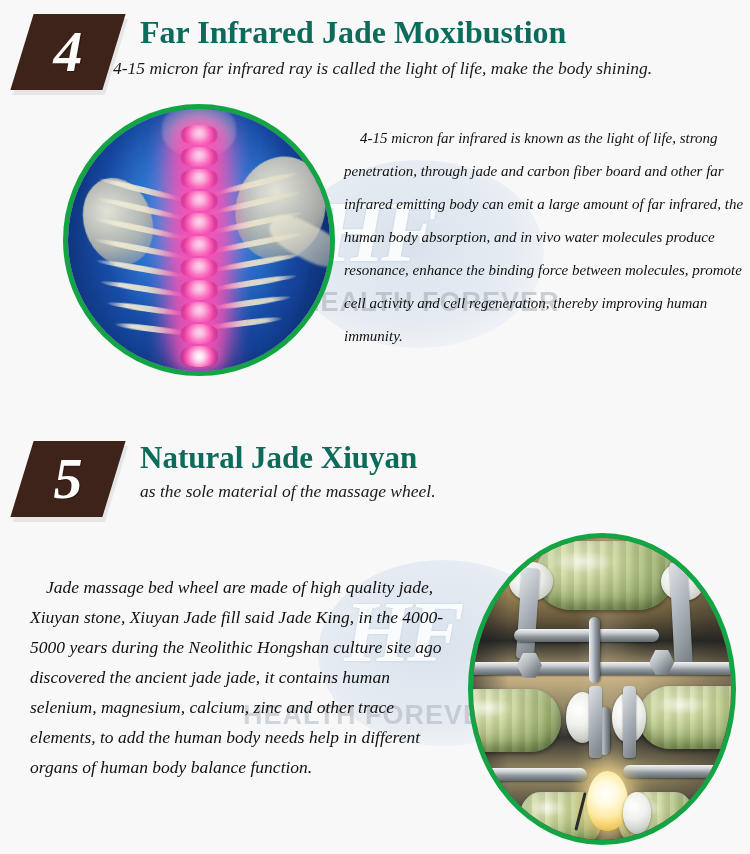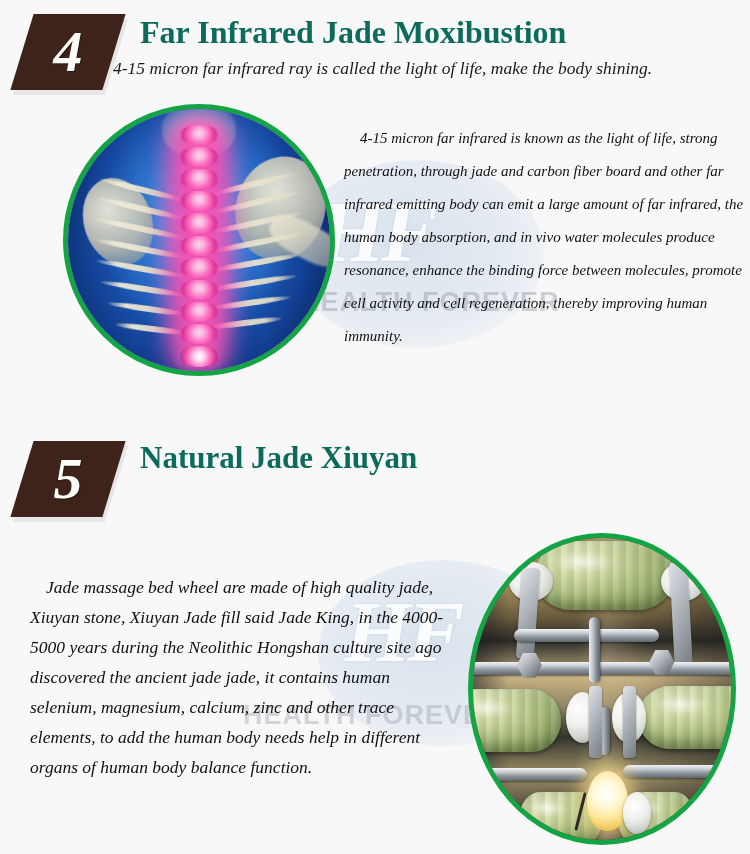--- a/index.html
+++ b/index.html
@@ -337,20 +337,21 @@
   <div class="body-par" id="par4">
     <p>4-15 micron far infrared is known as the light of life, strong penetration, through jade and carbon fiber board and other far infrared emitting body can emit a large amount of far infrared, the human body absorption, and in vivo water molecules produce resonance, enhance the binding force between molecules, promote cell activity and cell regeneration, thereby improving human immunity.</p>
   </div>
 
   <div class="section-head">
     <div class="num-badge" id="sec5-badge">
       <span class="num">5</span>
     </div>
     <div class="sec-title" id="sec5-title">Natural Jade Xiuyan</div>
     <div class="sec-sub" id="sec5-sub">
+      <span class="nowrapline">as the sole material of the massage wheel.</span>
     </div>
   </div>
 
   <div class="watermark wm2">
     <div class="wm-oval"></div>
     <div class="wm-script">HF</div>
     <div class="wm-word">HEALTH FOREVER</div>
   </div>
 
   <div class="photo-circle" id="circle-jade">

